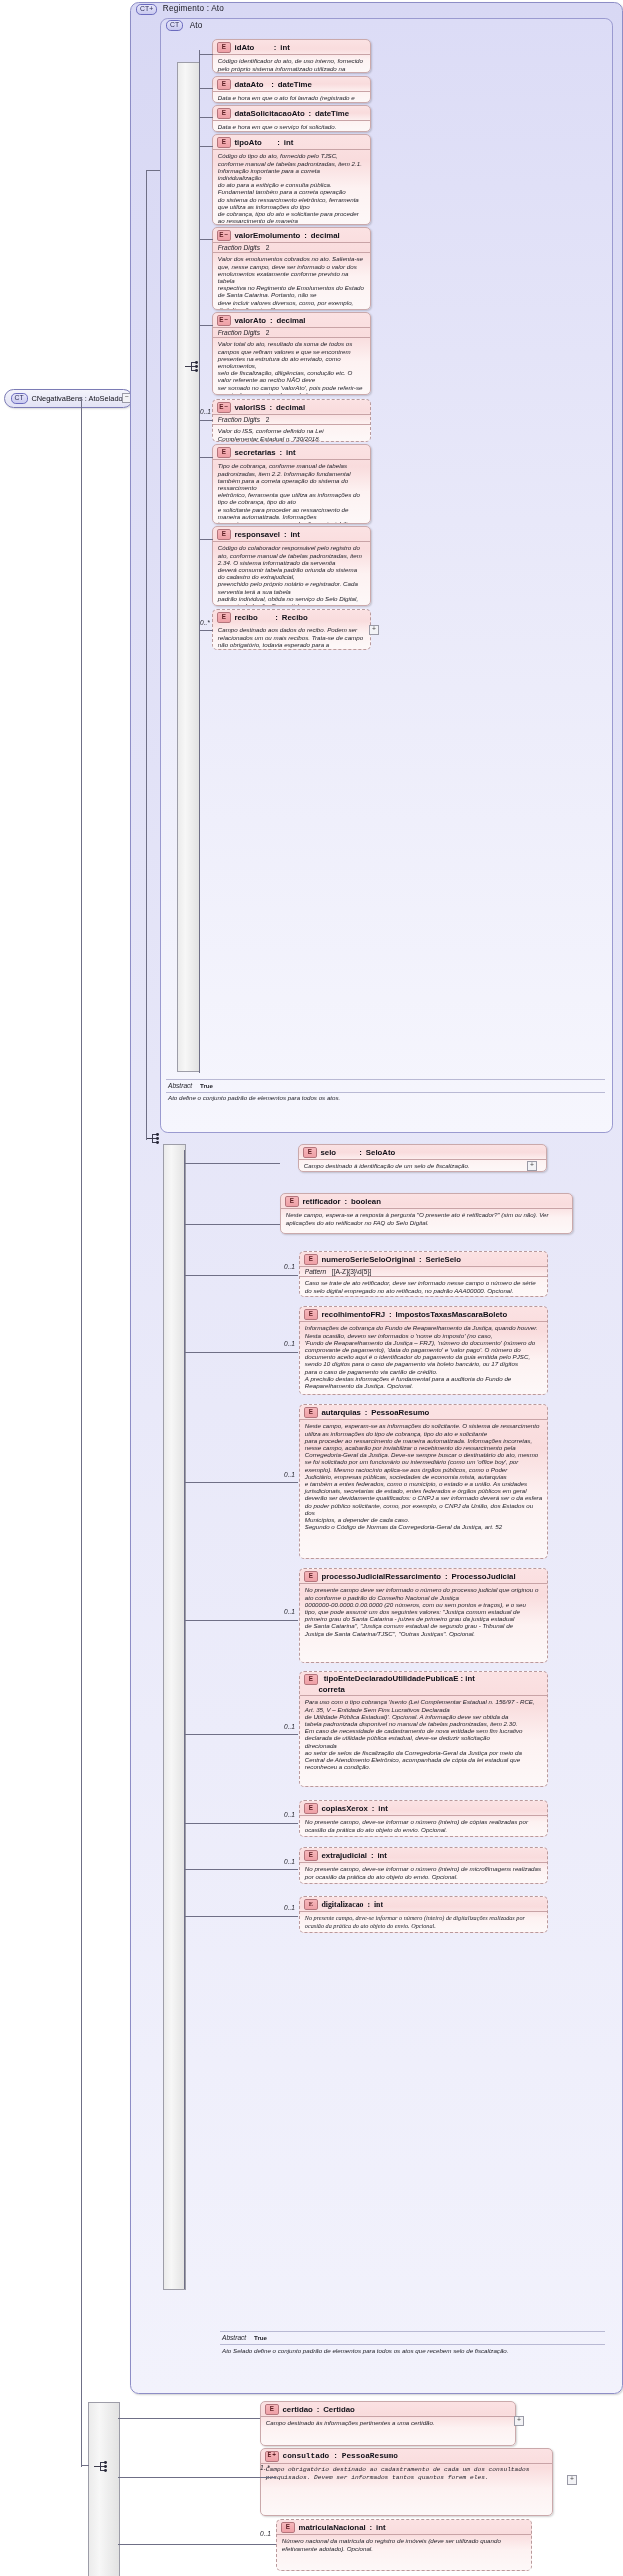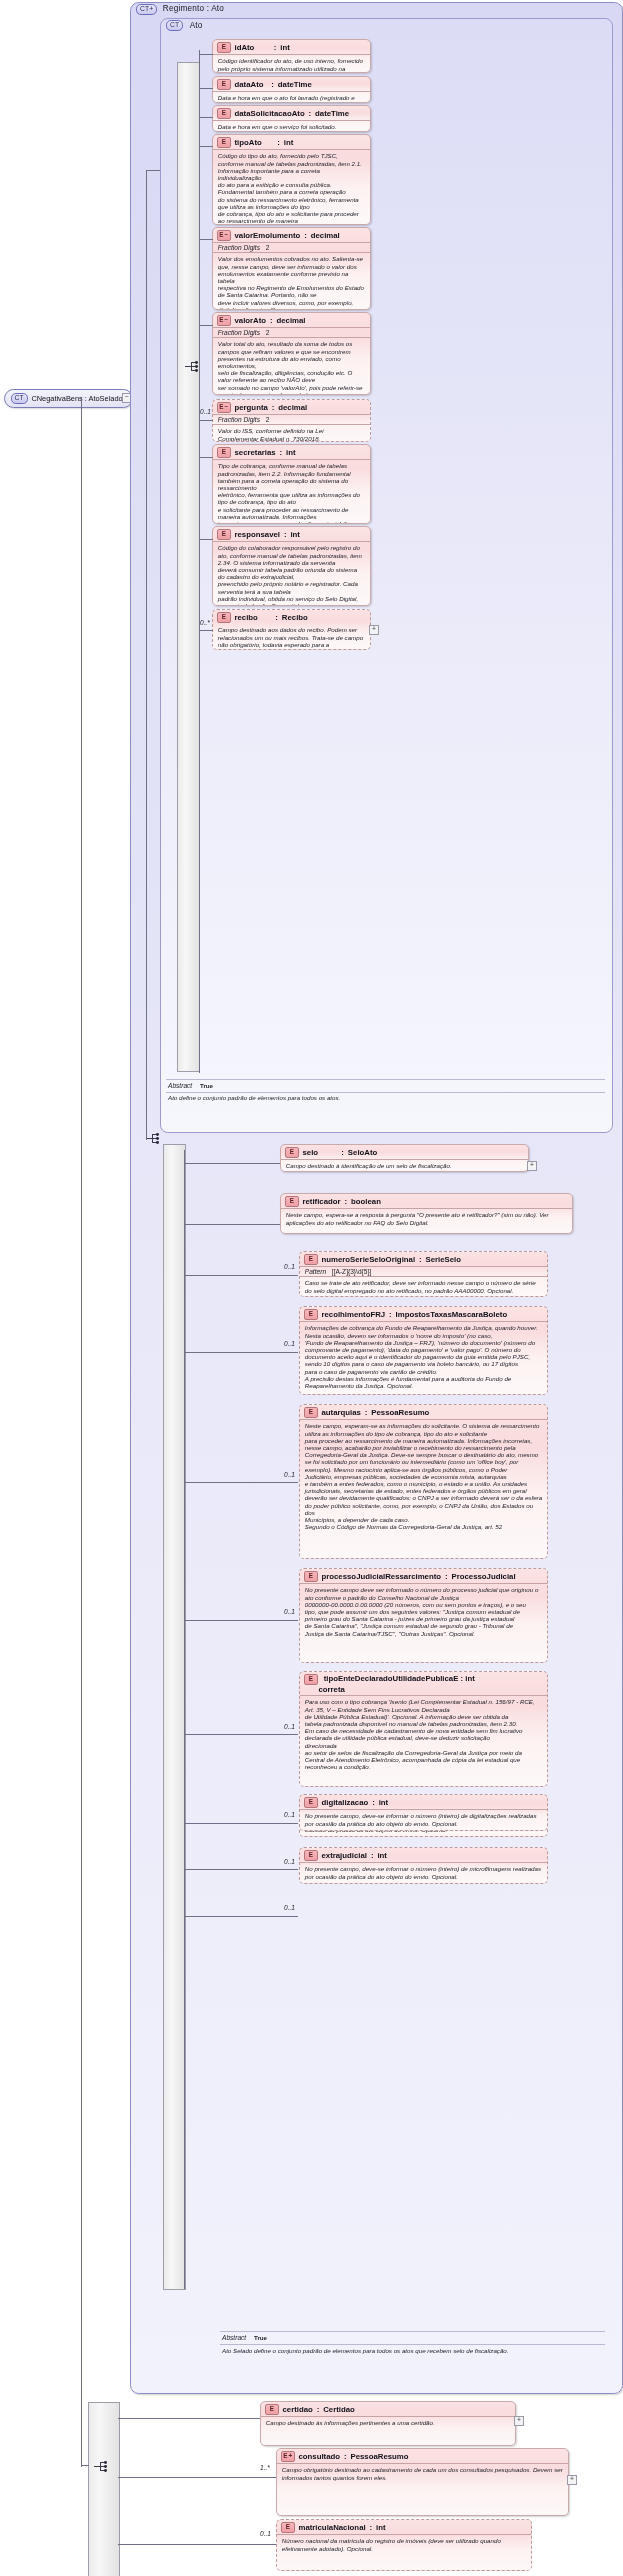--- a/index.html
+++ b/index.html
@@ -211,21 +211,21 @@
     <div class="hl" style="top:9.7px;"></div>
       <div class="dot" style="top:8.7px;"></div>
   </div>
 
   <div class="el opt" style="left:212px;top:399px;width:157px;height:41px;">
     <div class="title">
       <span class="ebadge">
         <span>E</span>
           <span class="pm">−</span>
       </span>
-      <span>pergunta</span>
+      <span>valorISS</span>
       <span>:</span>
       <span>decimal</span>
     </div>
     <div class="facet">
       <span>Fraction Digits</span><b>2</b>
     </div>
     <div class="desc">Valor do ISS, conforme definido na Lei Complementar Estadual n. 730/2018.</div>
   </div>
   <div class="card" style="left:200px;top:408px;">0..1</div>
   <div class="ln lnh" style="left:199px;top:420px;width:13.6px;"></div>
@@ -276,21 +276,21 @@
   <div class="hr" style="left:166px;top:1079px;width:439px;"></div>
   <div class="abstract" style="left:168px;top:1082px;">
     <span class="k">Abstract</span><span class="v">True</span>
   </div>
   <div class="hr" style="left:166px;top:1092px;width:439px;"></div>
   <div class="note" style="left:168px;top:1094px;width:436px;">Ato define o conjunto padrão de elementos para todos os atos.</div>
 
   <div class="grey" style="left:163px;top:1144px;width:21.3px;height:1144px;"></div>
   <div class="ln lnv" style="left:184px;top:1150px;height:1139px;"></div>
 
-  <div class="el" style="left:280px;top:1144px;width:247px;height:26px;">
+  <div class="el" style="left:298px;top:1144px;width:247px;height:26px;">
     <div class="title">
       <span class="ebadge">E</span>
       <span>selo</span>
       <span style="padding-left:19.4px;">:</span>
       <span>SeloAto</span>
     </div>
     <div class="desc">Campo destinado à identificação de um selo de fiscalização.</div>
   </div>
   <div class="ln lnh" style="left:184px;top:1163px;width:96px;"></div>
   <div class="plus" style="left:527px;top:1161px;">+</div>
@@ -419,21 +419,21 @@
       <span class="ebadge">E</span>
       <span>extrajudicial</span>
       <span>:</span>
       <span>int</span>
     </div>
     <div class="desc">No presente campo, deve-se informar o número (inteiro) de microfilmagens realizadas por ocasião da prática do ato objeto do envio. Opcional.</div>
   </div>
   <div class="card" style="left:284px;top:1858px;">0..1</div>
   <div class="ln lnh" style="left:184px;top:1869px;width:114px;"></div>
 
-  <div class="el opt" style="left:299px;top:1794px;width:247px;height:35px;">
+  <div class="el opt" style="left:299px;top:1896px;width:247px;height:35px;font-family:Liberation Serif, serif;">
     <div class="title">
       <span class="ebadge">E</span>
       <span>digitalizacao</span>
       <span>:</span>
       <span>int</span>
     </div>
     <div class="desc">No presente campo, deve-se informar o número (inteiro) de digitalizações realizadas por ocasião da prática do ato objeto do envio. Opcional.</div>
   </div>
   <div class="card" style="left:284px;top:1904px;">0..1</div>
   <div class="ln lnh" style="left:184px;top:1916px;width:114px;"></div>
@@ -465,21 +465,21 @@
       <span class="ebadge">E</span>
       <span>certidao</span>
       <span>:</span>
       <span>Certidao</span>
     </div>
     <div class="desc">Campo destinado às informações pertinentes a uma certidão.</div>
   </div>
   <div class="ln lnh" style="left:118px;top:2418px;width:142px;"></div>
   <div class="plus" style="left:514px;top:2416px;">+</div>
 
-  <div class="el" style="left:276px;top:2448px;width:291px;height:66px;">
+  <div class="el" style="left:260px;top:2448px;width:291px;height:66px;font-family:Liberation Mono, monospace;">
     <div class="title">
       <span class="ebadge">
         <span>E</span>
           <span class="pm">+</span>
       </span>
       <span>consultado</span>
       <span>:</span>
       <span>PessoaResumo</span>
     </div>
     <div class="desc">Campo obrigatório destinado ao cadastramento de cada um dos consultados pesquisados. Devem ser informados tantos quantos forem eles.</div>

